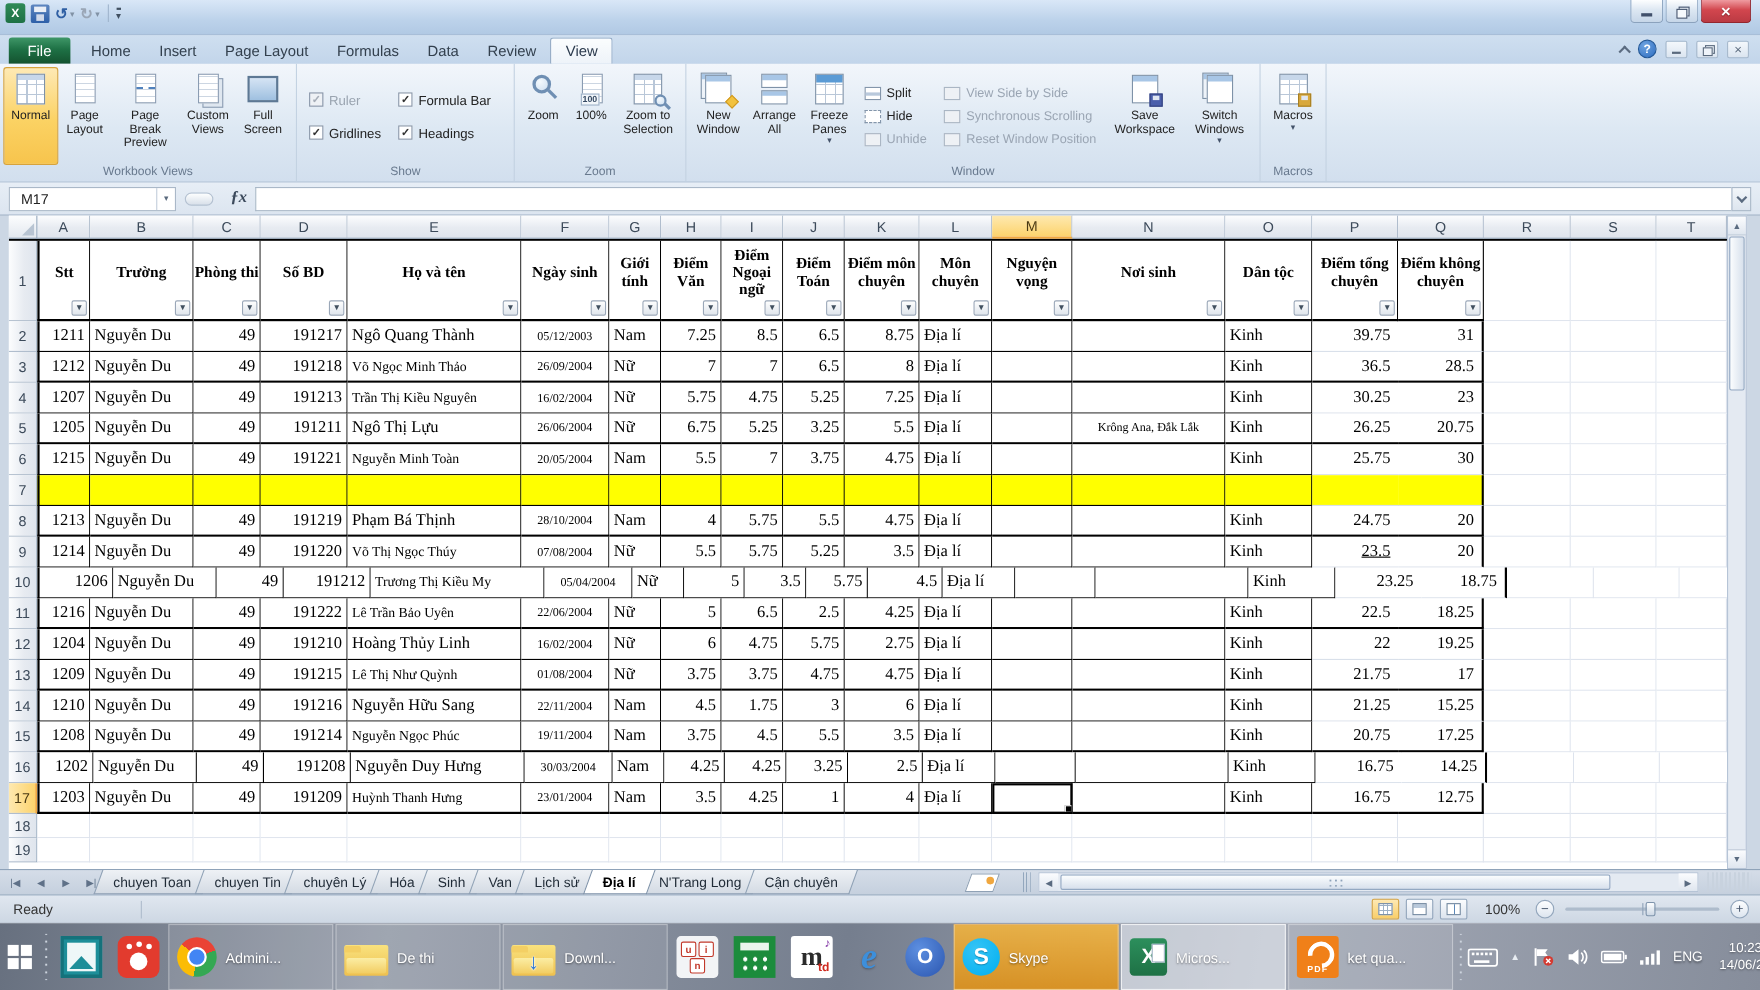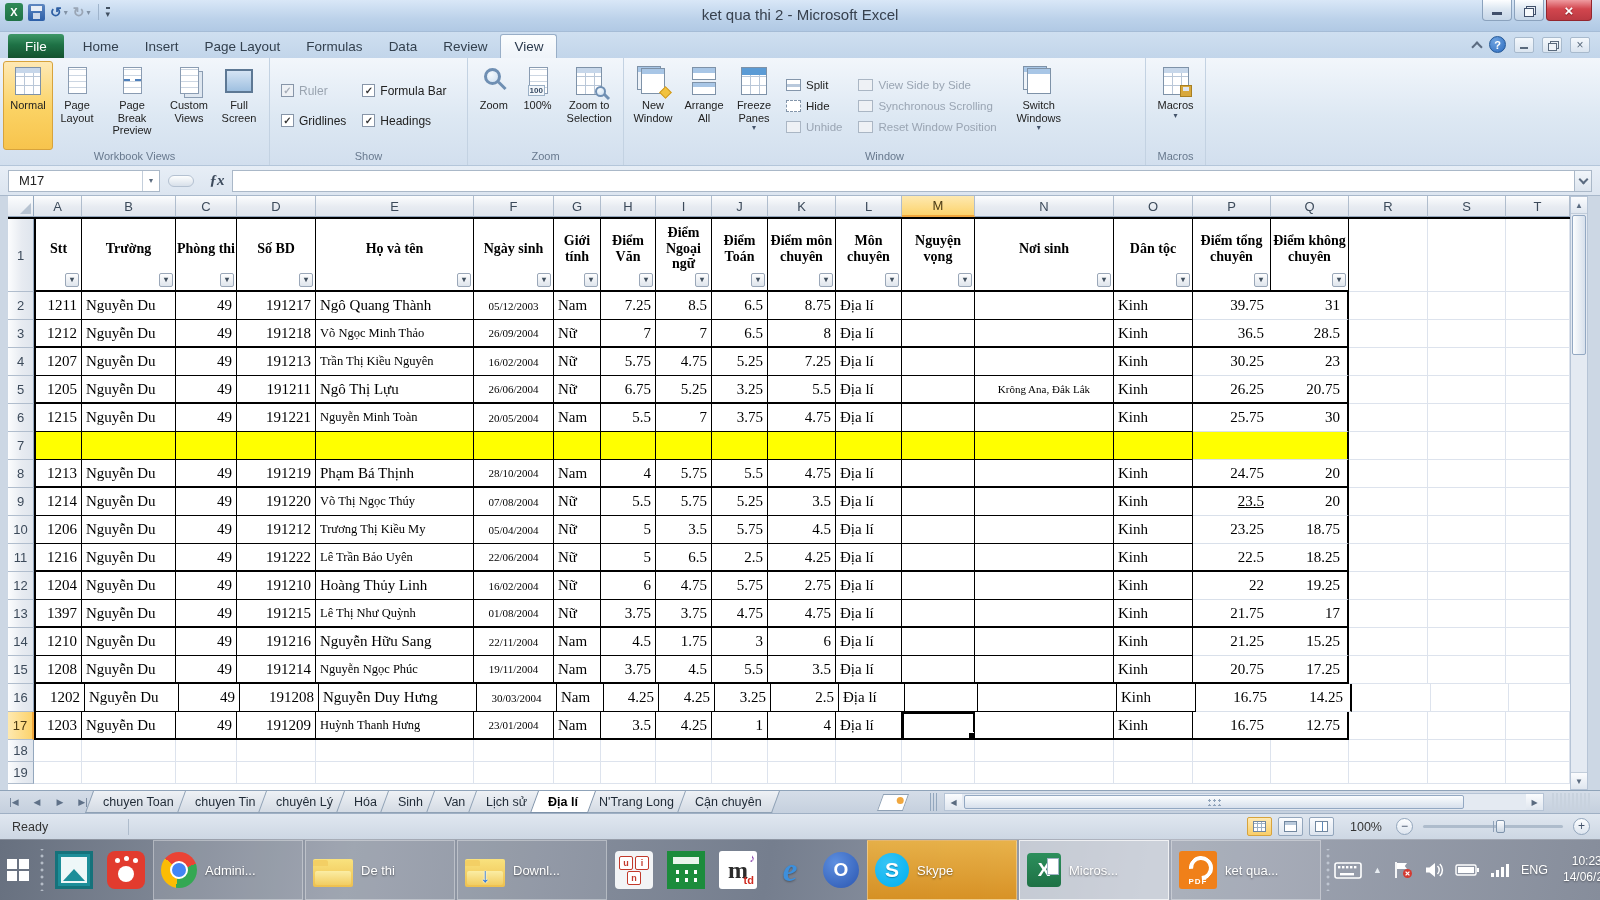--- a/index.html
+++ b/index.html
@@ -212,21 +212,20 @@
     <div class="qat">
       <span class="qxl">X</span>
       <span class="qsave"></span>
       <span class="qundo">↺</span>
         <span class="qdrop">▾</span>
       <span class="qredo">↻</span>
         <span class="qdrop">▾</span>
       <span class="qsep"></span>
       <span class="qcust">▾</span>
     </div>
-    <div class="apptitle">ket qua thi 2 - Microsoft Excel</div>
     <div class="winbtns">
       <div class="wb">
           <span class="mingl"></span>
         </div>
       <div class="wb">
           <span class="restg"></span>
         </div>
       <div class="wb close">×</div>
     </div>
   </div>
@@ -388,20 +387,27 @@
               <span>View Side by Side</span>
             </div>
           <div class="sr dis">
               <span class="smic gray"></span>
               <span>Synchronous Scrolling</span>
             </div>
           <div class="sr dis">
               <span class="smic gray"></span>
               <span>Reset Window Position</span>
             </div>
+        </div>
+        <div class="bb" style="width:70px">
+          <span class="ric">
+              <span class="winico"></span>
+              <span class="flop"></span>
+            </span>
+          <span class="bl">Save Workspace</span>
         </div>
         <div class="bb" style="width:66px">
           <span class="ric">
               <span class="winico back"></span>
               <span class="winico"></span>
             </span>
           <span class="bl">Switch Windows</span>
           <span class="drop">▾</span>
         </div>
       </div>
@@ -713,21 +719,21 @@
         <div class="cell bk ac sm" style="width: 139px;"></div>
         <div class="cell bk" style="width: 79px;">Kinh</div>
         <div class="cell pq ar" style="width: 78px; text-decoration: underline;">23.5</div>
         <div class="cell pq qend ar" style="width: 78px;">20</div>
         <div class="cell lt" style="width: 79px;"></div>
         <div class="cell lt" style="width: 78px;"></div>
         <div class="cell lt" style="width: 64px;"></div>
       </div>
       <div class="grow dr">
         <div class="rnum">10</div>
-        <div class="cell bk cA ar" style="width: 48px;">1206</div>
+        <div class="cell bk cA ar" style="width: 69px;">1206</div>
         <div class="cell bk" style="width: 94px;">Nguyễn Du</div>
         <div class="cell bk ar" style="width: 61px;">49</div>
         <div class="cell bk ar" style="width: 79px;">191212</div>
         <div class="cell bk sh" style="width: 158px;">Trương Thị Kiều My</div>
         <div class="cell bk ac sm" style="width: 80px;">05/04/2004</div>
         <div class="cell bk" style="width: 47px;">Nữ</div>
         <div class="cell bk ar" style="width: 55px;">5</div>
         <div class="cell bk ar" style="width: 56px;">3.5</div>
         <div class="cell bk ar" style="width: 56px;">5.75</div>
         <div class="cell bk ar" style="width: 68px;">4.5</div>
@@ -782,21 +788,21 @@
         <div class="cell bk ac sm" style="width: 139px;"></div>
         <div class="cell bk" style="width: 79px;">Kinh</div>
         <div class="cell pq ar" style="width: 78px;">22</div>
         <div class="cell pq qend ar" style="width: 78px;">19.25</div>
         <div class="cell lt" style="width: 79px;"></div>
         <div class="cell lt" style="width: 78px;"></div>
         <div class="cell lt" style="width: 64px;"></div>
       </div>
       <div class="grow dr">
         <div class="rnum">13</div>
-        <div class="cell bk cA ar tb" style="width: 48px;">1397</div>
+        <div class="cell bk cA ar tb" style="width: 48px;">1209</div>
         <div class="cell bk tb" style="width: 94px;">Nguyễn Du</div>
         <div class="cell bk ar tb" style="width: 61px;">49</div>
         <div class="cell bk ar tb" style="width: 79px;">191215</div>
         <div class="cell bk sh tb" style="width: 158px;">Lê Thị Như Quỳnh</div>
         <div class="cell bk ac sm tb" style="width: 80px;">01/08/2004</div>
         <div class="cell bk tb" style="width: 47px;">Nữ</div>
         <div class="cell bk ar tb" style="width: 55px;">3.75</div>
         <div class="cell bk ar tb" style="width: 56px;">3.75</div>
         <div class="cell bk ar tb" style="width: 56px;">4.75</div>
         <div class="cell bk ar tb" style="width: 68px;">4.75</div>

